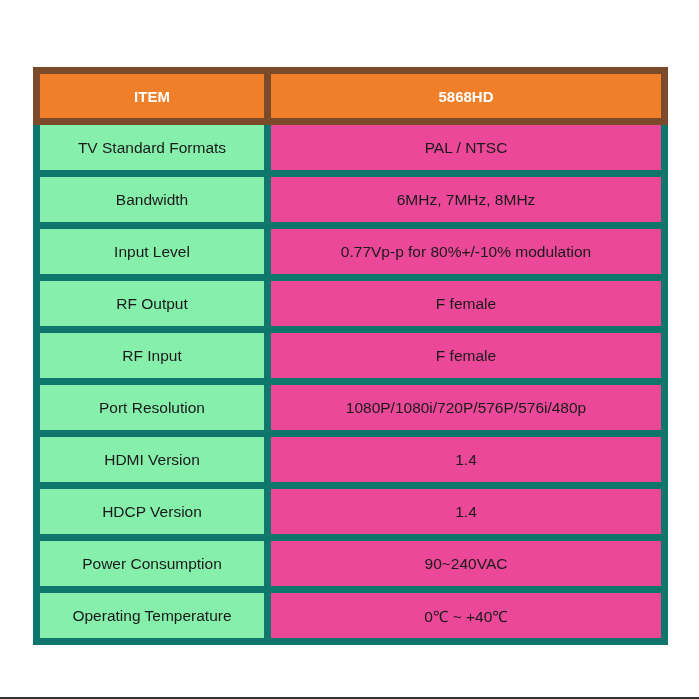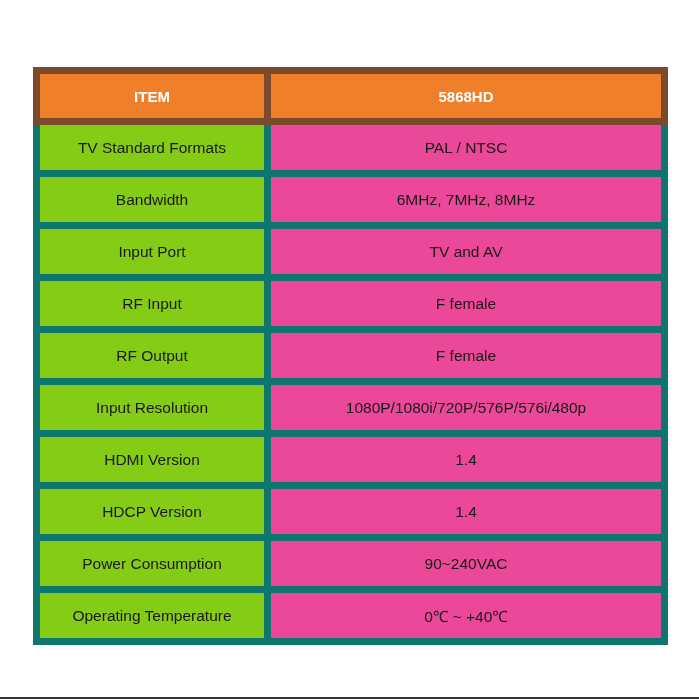--- a/index.html
+++ b/index.html
@@ -1,20 +1,20 @@
 <!DOCTYPE html>
 <html><head>
 <meta charset="utf-8">
 <style>
   html,body{margin:0;padding:0;background:#fff;}
   body{width:699px;height:699px;position:relative;overflow:hidden;font-family:"Liberation Sans",sans-serif;}
   .spec-table{position:absolute;left:33px;top:67px;width:635px;border-collapse:collapse;table-layout:fixed;}
   .spec-table th,.spec-table td{border:7px solid #0f766e;text-align:center;font-size:15.5px;color:#1a1a1a;padding:4px;height:37px;}
   .spec-table th{background:#f07f2a;color:#fff;font-weight:bold;font-size:15px;height:36px;border-color:#7a4a2a;}
-  .spec-table td.item{background:#84cc16;width:230px;}
+  .spec-table td.item{background:#86efac;width:230px;}
   .spec-table td.val{background:#ec4899;}
   .col-item{width:231px;}
   .bottom-rule{position:absolute;left:0;right:0;bottom:0;height:2px;background:#333;}
 </style>
 </head>
 <body>
 
 <table class="spec-table">
   <colgroup>
       <col class="col-item">
@@ -29,33 +29,33 @@
   <tbody>
     <tr>
         <td class="item">TV Standard Formats</td>
         <td class="val">PAL / NTSC</td>
       </tr>
     <tr>
         <td class="item">Bandwidth</td>
         <td class="val">6MHz, 7MHz, 8MHz</td>
       </tr>
     <tr>
-        <td class="item">Input Port</td>
-        <td class="val">TV and AV</td>
+        <td class="item">Input Level</td>
+        <td class="val">0.77Vp-p for 80%+/-10% modulation</td>
+      </tr>
+    <tr>
+        <td class="item">RF Output</td>
+        <td class="val">F female</td>
       </tr>
     <tr>
         <td class="item">RF Input</td>
         <td class="val">F female</td>
       </tr>
     <tr>
-        <td class="item">RF Output</td>
-        <td class="val">F female</td>
-      </tr>
-    <tr>
-        <td class="item">Input Resolution</td>
+        <td class="item">Port Resolution</td>
         <td class="val">1080P/1080i/720P/576P/576i/480p</td>
       </tr>
     <tr>
         <td class="item">HDMI Version</td>
         <td class="val">1.4</td>
       </tr>
     <tr>
         <td class="item">HDCP Version</td>
         <td class="val">1.4</td>
       </tr>

